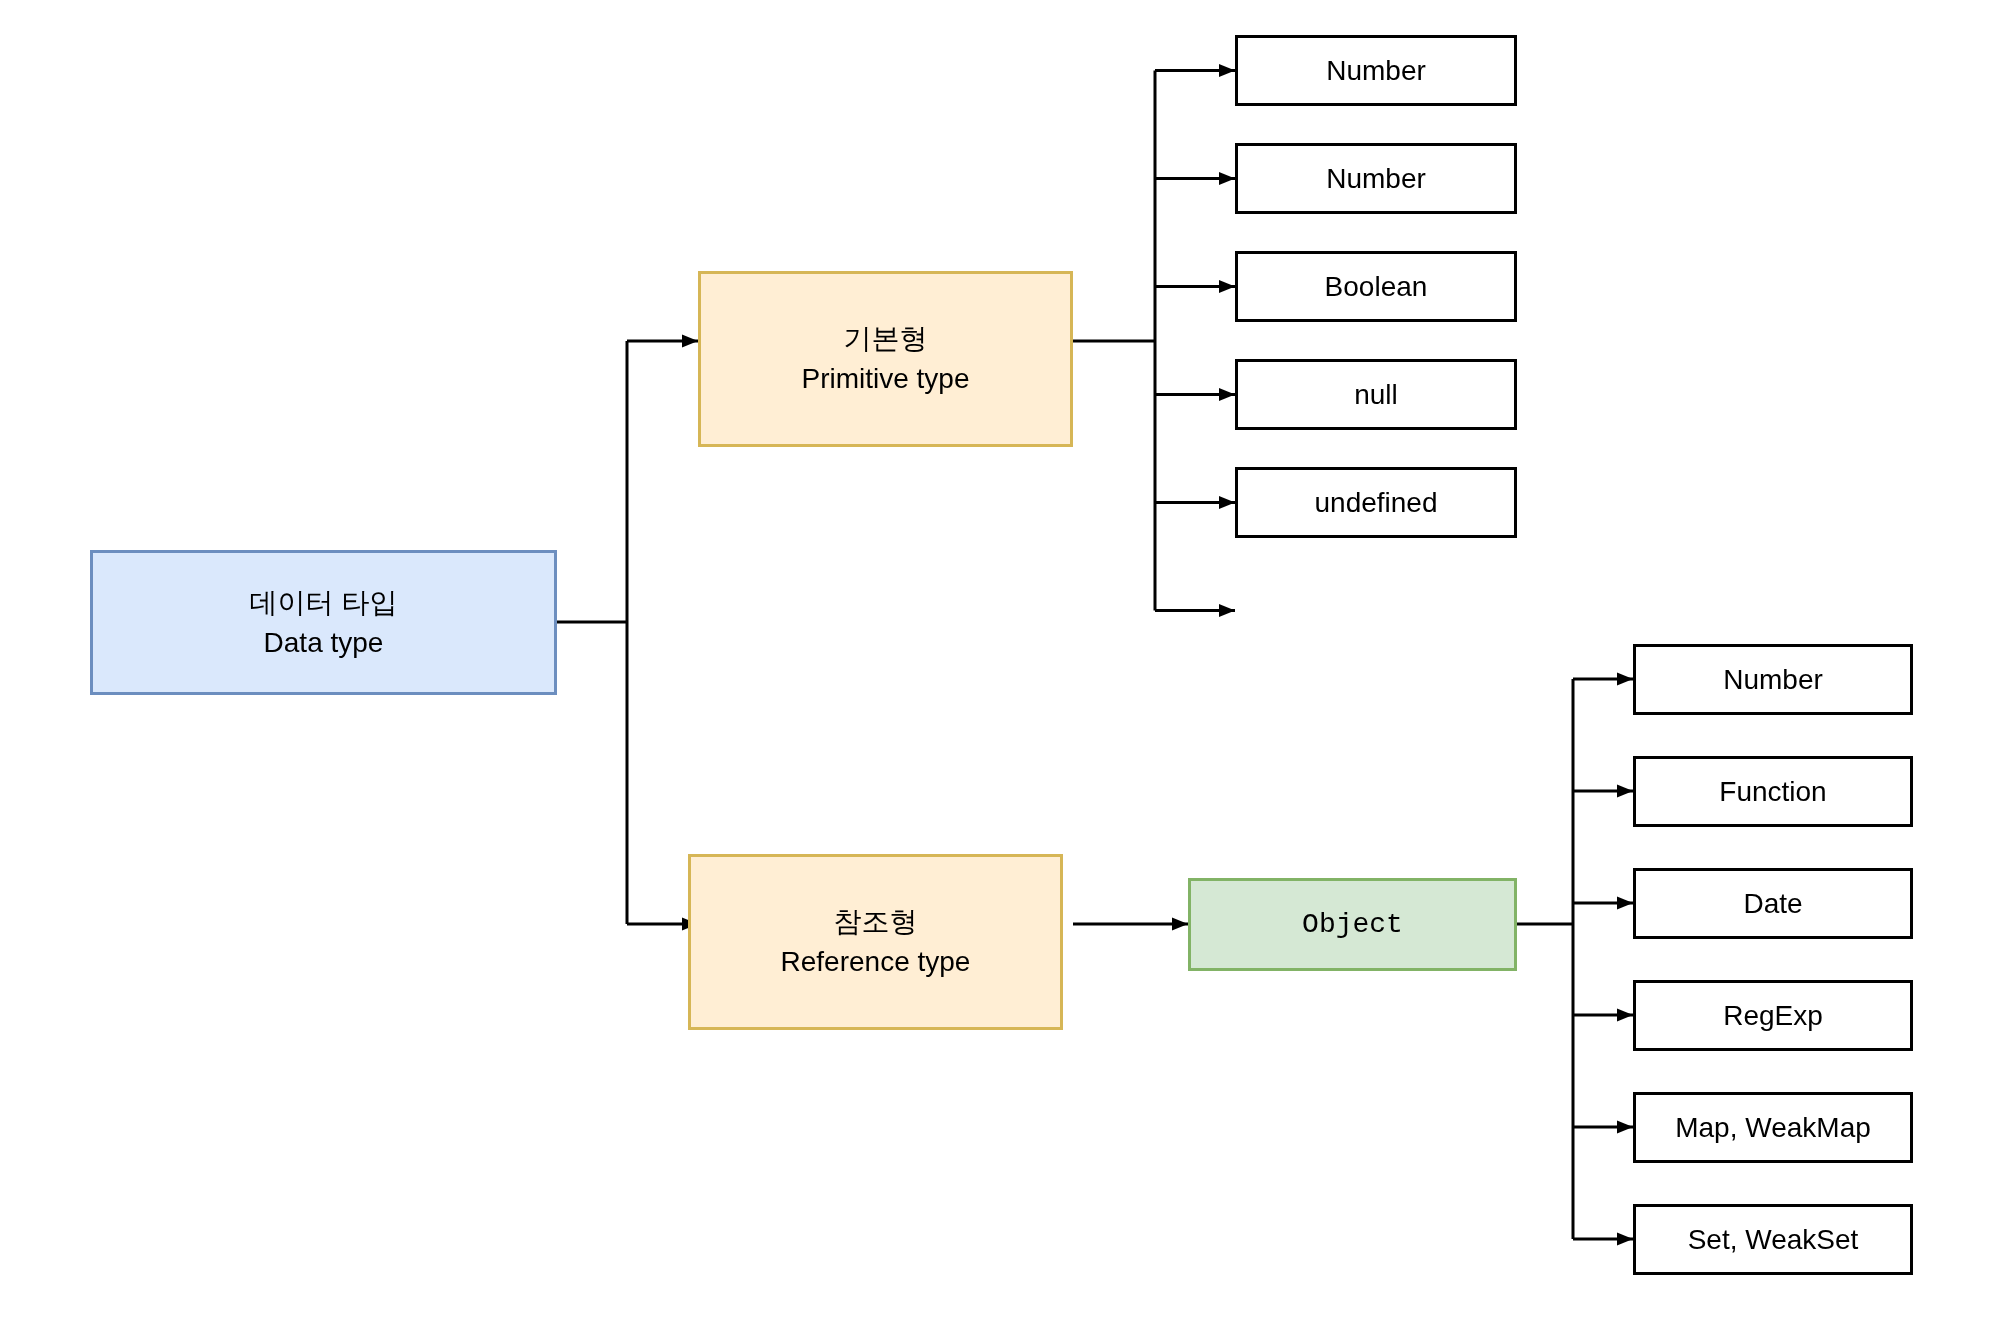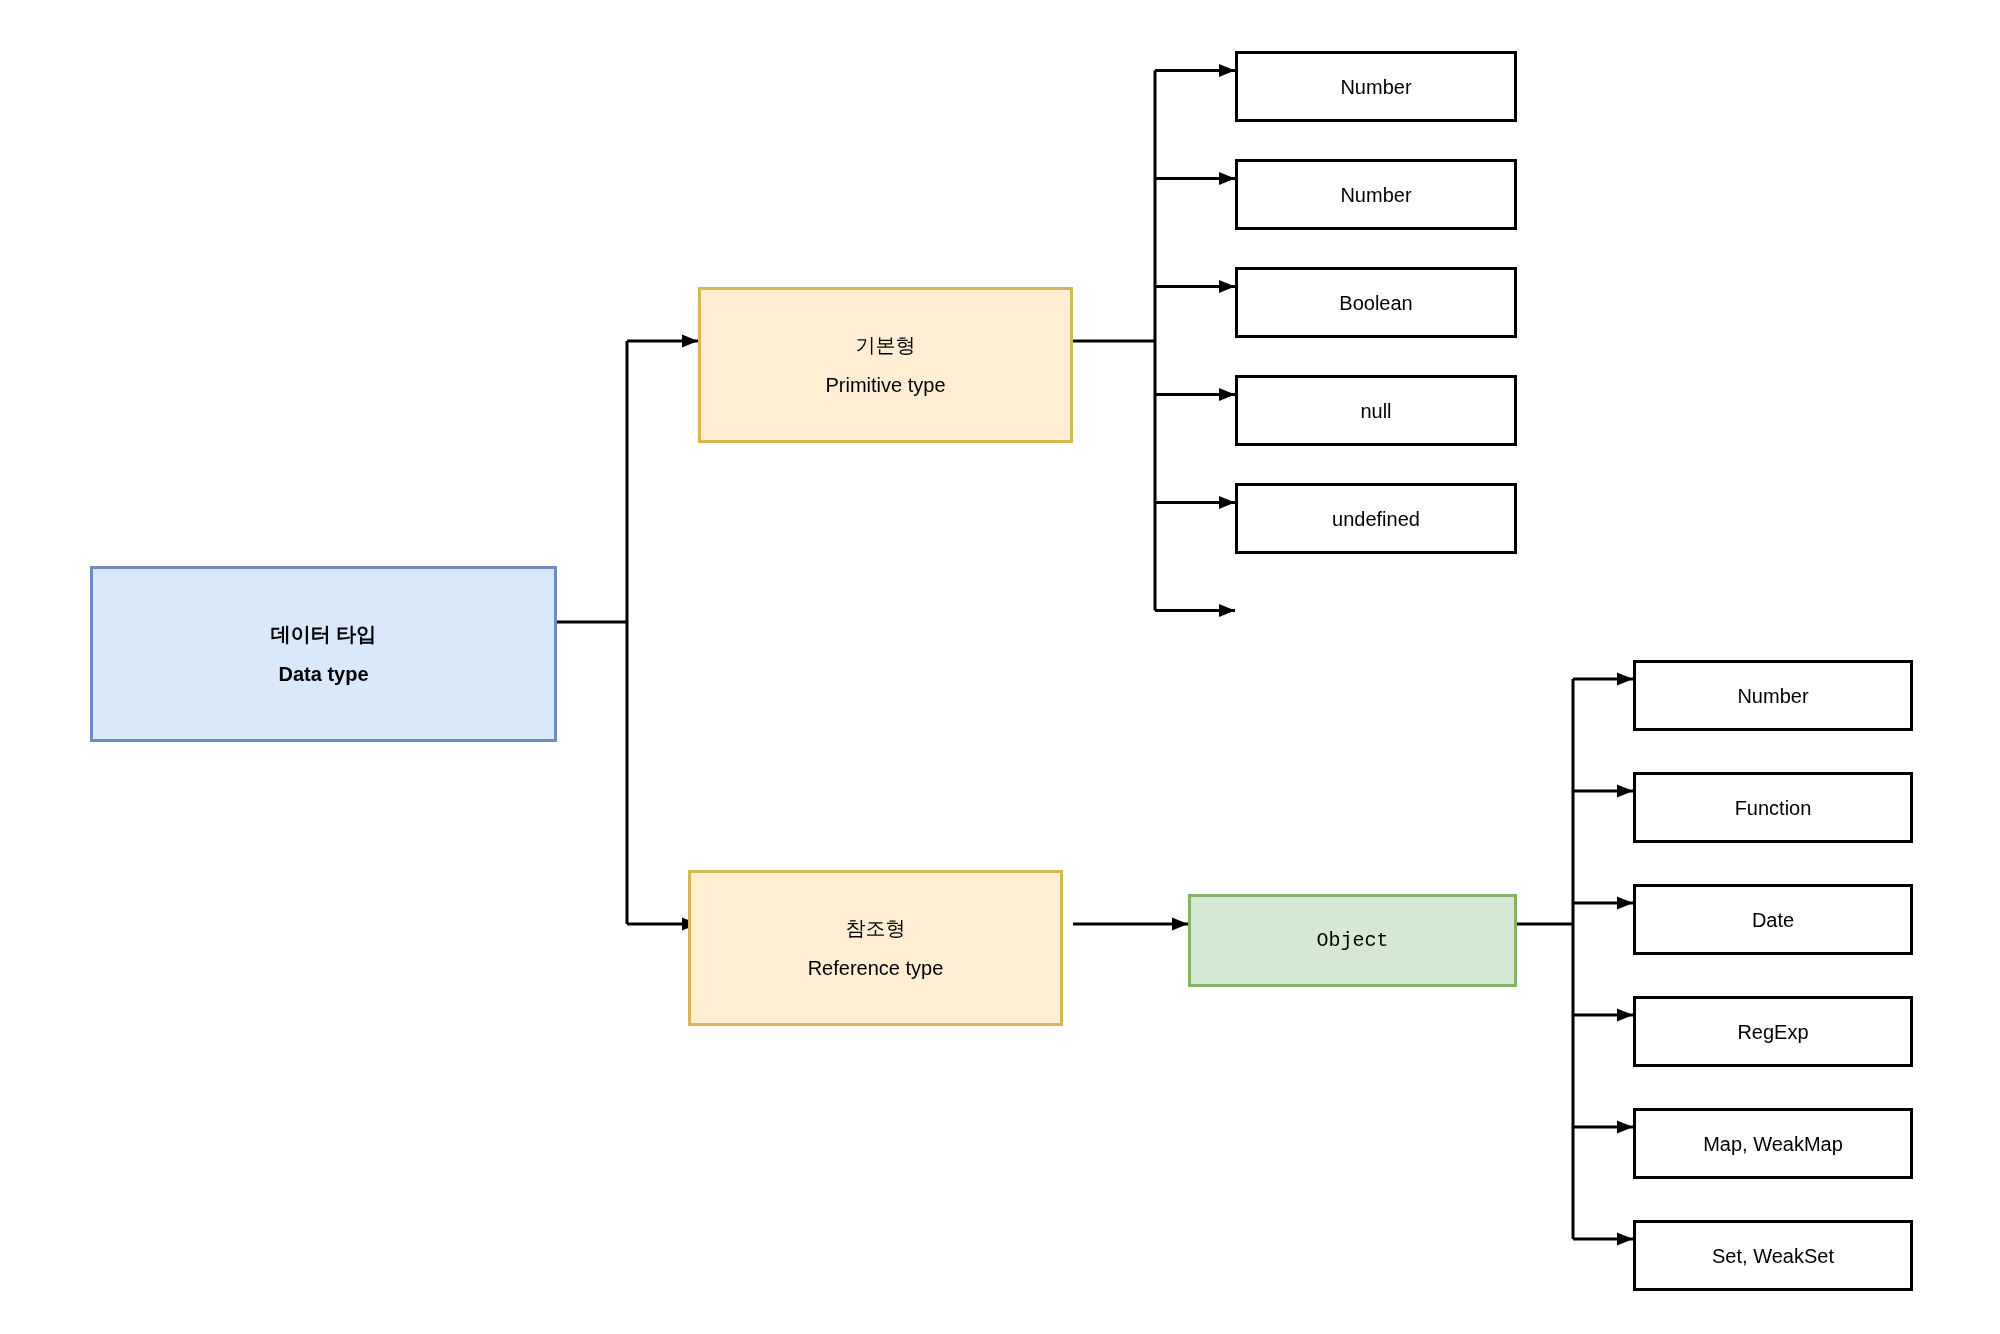--- a/index.html
+++ b/index.html
@@ -22,33 +22,31 @@
     height: 1334px;
   }
   .node {
     position: absolute;
     box-sizing: border-box;
     display: flex;
     flex-direction: column;
     align-items: center;
     justify-content: center;
     color: #000000;
-    font-size: 20px;
+    font-size: 28px;
     line-height: 40px;
     white-space: nowrap;
-    margin-top: 16px;
   }
   .node-root {
-    left: 90px; top: 550px; width: 467px; height: 176px;
+    left: 90px; top: 550px; width: 467px; height: 145px;
     background: var(--root-fill, #dae8fc);
     border: 3px solid var(--root-border, #6c8ebf);
-    font-weight: bold;
   }
   .node-category {
-    width: 375px; height: 156px;
+    width: 375px; height: 176px;
     background: var(--category-fill, #ffeed4);
     border: 3px solid var(--category-border, #d6b656);
   }
   .node-primitive { left: 698px; top: 271px; }
   .node-reference { left: 688px; top: 854px; }
   .node-object {
     left: 1188px; top: 878px; width: 329px; height: 93px;
     background: var(--object-fill, #d5e8d4);
     border: 3px solid var(--object-border, #82b366);
     font-family: Liberation Mono, monospace;

